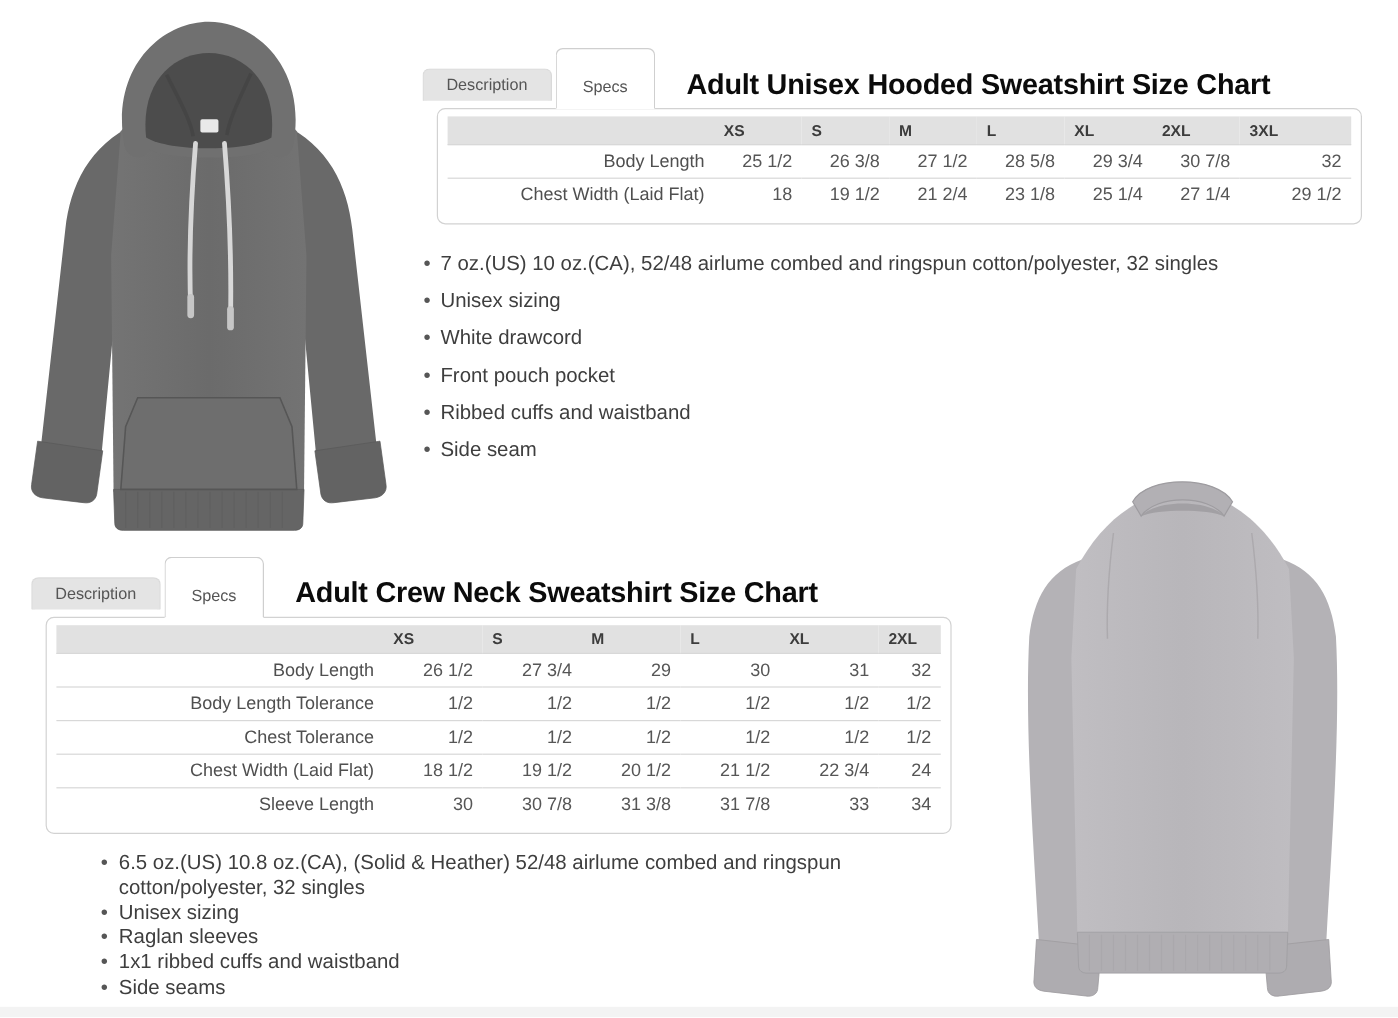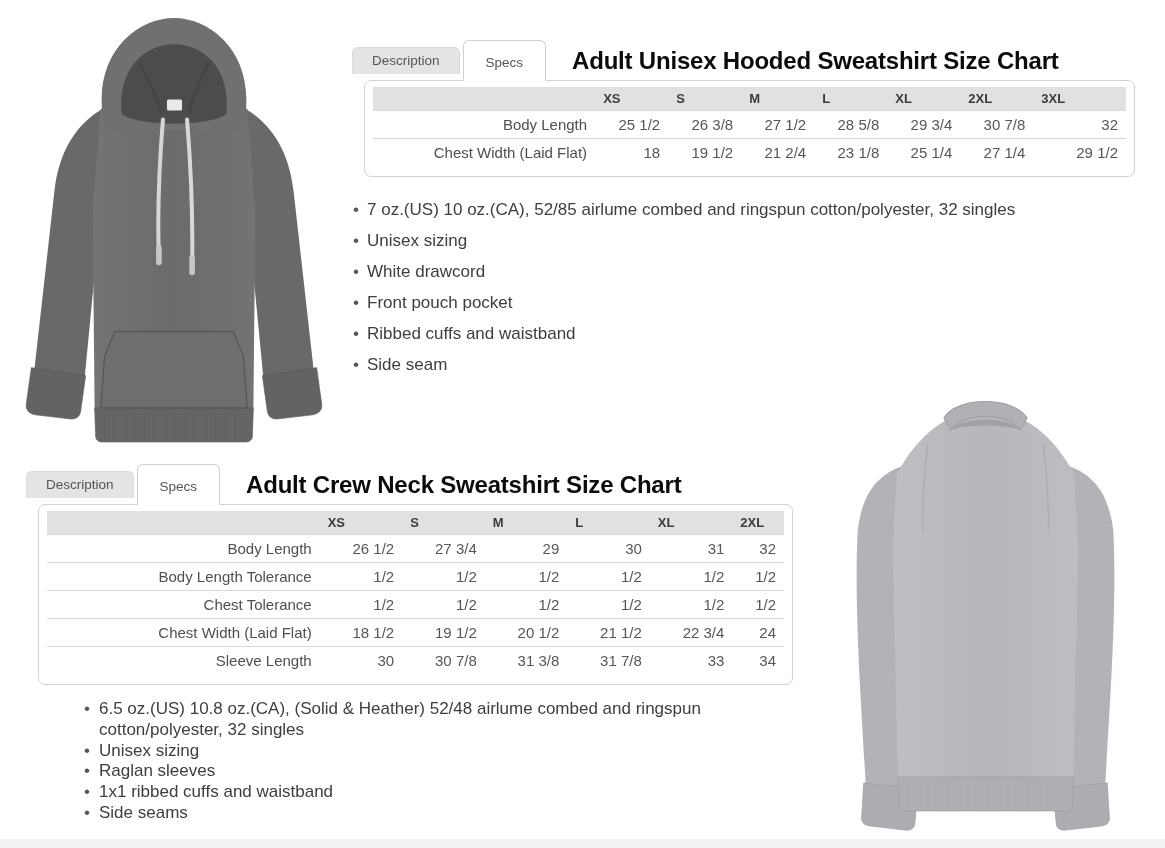--- a/index.html
+++ b/index.html
@@ -14,21 +14,21 @@
   .fig-crew  { left:806px; top:376px; width:359px; height:466px; }
 
   
   .panel { position:absolute; }
   .panel-hooded { left:352px; top:40px; width:783px; }
   .panel-crew  { left:26px;  top:464px; width:767px; }
 
   .tabs-row { display:flex; align-items:flex-end; position:relative; z-index:2; }
   .tab { font-size:13.5px; color:#555; border-radius:6px 6px 0 0; white-space:nowrap; cursor:pointer; }
   .tab-inactive { background:#e4e4e4; border:1px solid #dadada; border-bottom:none; padding:5px 19px 6px; margin-bottom:6px; margin-right:3px; }
-  .tab-active { background:#fff; border:1px solid #cfcfcf; border-bottom:1px solid #fff; padding:14px 22px 10px; margin-bottom:-1px; }
+  .tab-active { background:#fff; border:1px solid #cfcfcf; border-bottom:1px solid #fff; padding:24px 22px 10px; margin-bottom:-1px; }
   .chart-title { font-weight:bold; font-size:24px; color:#0b0b0b; letter-spacing:-0.2px; margin-left:26px; margin-bottom:5px; white-space:nowrap; }
 
   .table-card { position:relative; z-index:1; background:#fff; border:1px solid #d2d2d2; border-radius:7px; padding:6px 8px 10px;margin-left:12px; }
   table.size-table { width:100%; border-collapse:collapse; table-layout:fixed; }
   .size-table thead th { background:#e1e1e1; font-size:13px; font-weight:bold; color:#3c3c3c; text-align:left; padding:4px 8px; }
   .size-table td { font-size:15px; color:#565656; text-align:right; padding:5px 8px; border-top:1px solid #d8d8d8; white-space:nowrap; overflow:hidden; }
   .size-table td.row-label { color:#4f4f4f; }
 
   ul.features { list-style:none; font-size:17px; color:#3e3e3e; }
   .features li { position:relative; padding-left:15px; }
@@ -135,21 +135,21 @@
             <td>21 2/4</td>
             <td>23 1/8</td>
             <td>25 1/4</td>
             <td>27 1/4</td>
             <td>29 1/2</td>
           </tr>
         </tbody>
       </table>
     </div>
     <ul class="features features-roomy">
-      <li>7 oz.(US) 10 oz.(CA), 52/85 airlume combed and ringspun cotton/polyester, 32 singles</li>
+      <li>7 oz.(US) 10 oz.(CA), 52/48 airlume combed and ringspun cotton/polyester, 32 singles</li>
       <li>Unisex sizing</li>
       <li>White drawcord</li>
       <li>Front pouch pocket</li>
       <li>Ribbed cuffs and waistband</li>
       <li>Side seam</li>
     </ul>
   </section>
 
   <section class="panel panel-crew">
     <div class="tabs-row">

